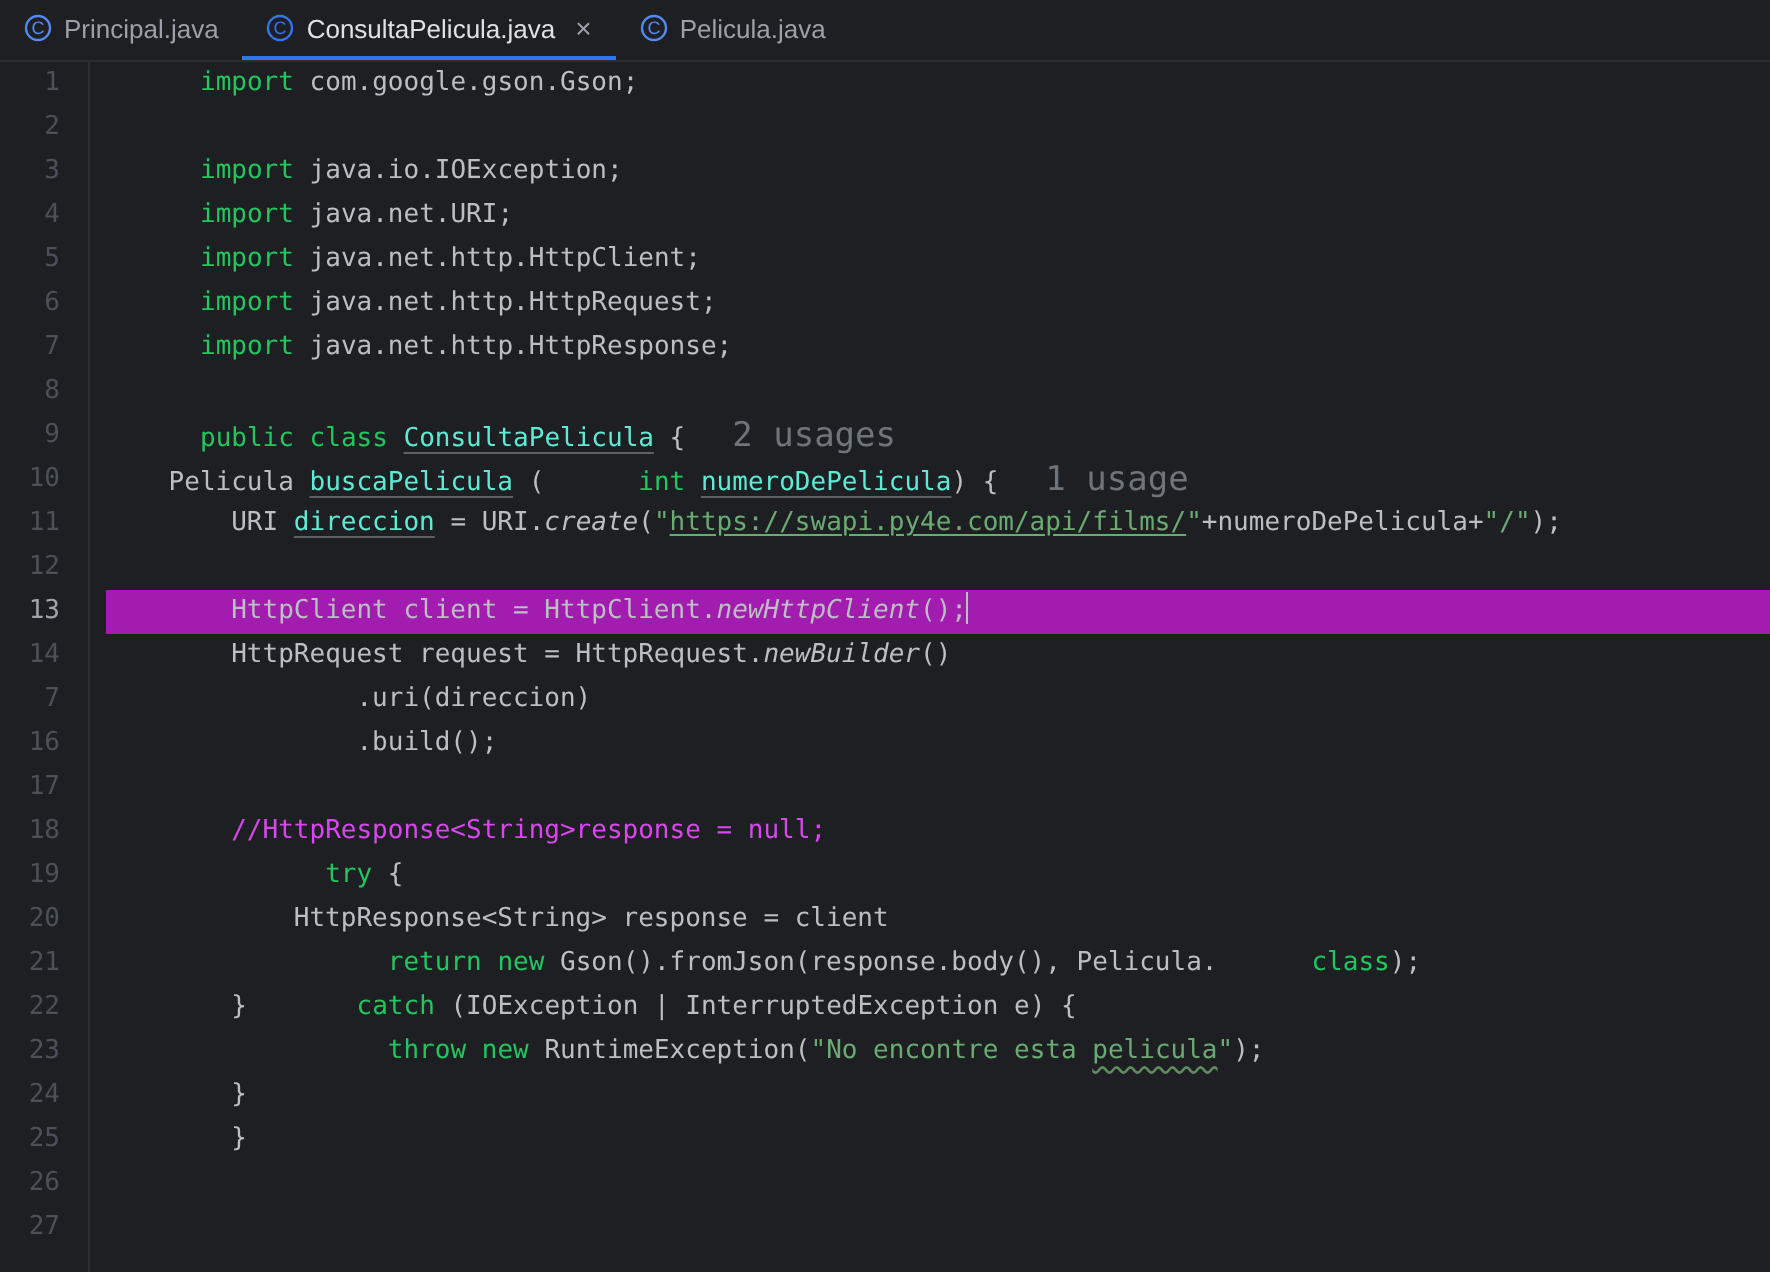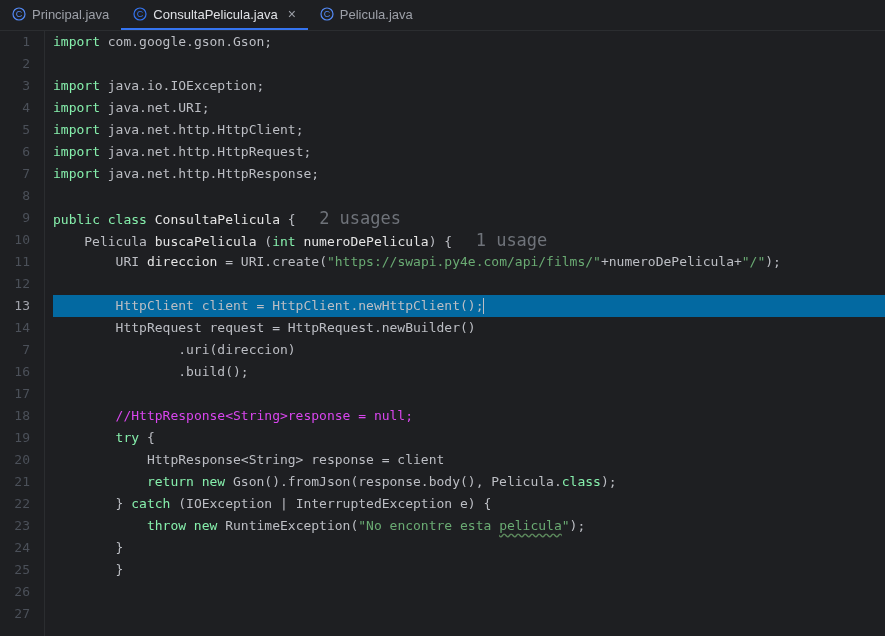--- a/index.html
+++ b/index.html
@@ -67,27 +67,27 @@
   .gutter .ln.cur { color: #a1a3ab; }
   .code {
     flex: 1;
     padding-left: 8px;
   }
   .line {
     height: 22px;
     line-height: 22px;
     white-space: pre;
   }
-  .line.hl { background: #0369a1; }
-  .kw { color: #86efac; }
+  .line.hl { background: #a21caf; }
+  .kw { color: #22c55e; margin-left: 47px; }
   .str { color: #6aab73; }
   .com { color: #d946ef; }
-  .ital { }
-  .decl { color: #e5e5e5; text-decoration-color: #5f6265; text-underline-offset: 3px; }
-  .url { color: #6aab73; text-decoration-color: #6aab73; text-underline-offset: 2px; margin-top: 36px; }
+  .ital { font-style: italic; }
+  .decl { color: #5eead4; text-decoration: underline; text-decoration-color: #5f6265; text-underline-offset: 3px; }
+  .url { color: #6aab73; text-decoration: underline; text-decoration-color: #6aab73; text-underline-offset: 2px; margin-top: 36px; }
   .wavy { text-decoration: underline wavy #5e8c5e; text-underline-offset: 3px; }
   .hint { color: #6f737a; font-size: 17px; font-style: normal; }
   .cursor {
     display: inline-block;
     width: 1px;
     height: 16px;
     background: #bcbec4;
     vertical-align: middle;
     margin-bottom: 2px;
   }

